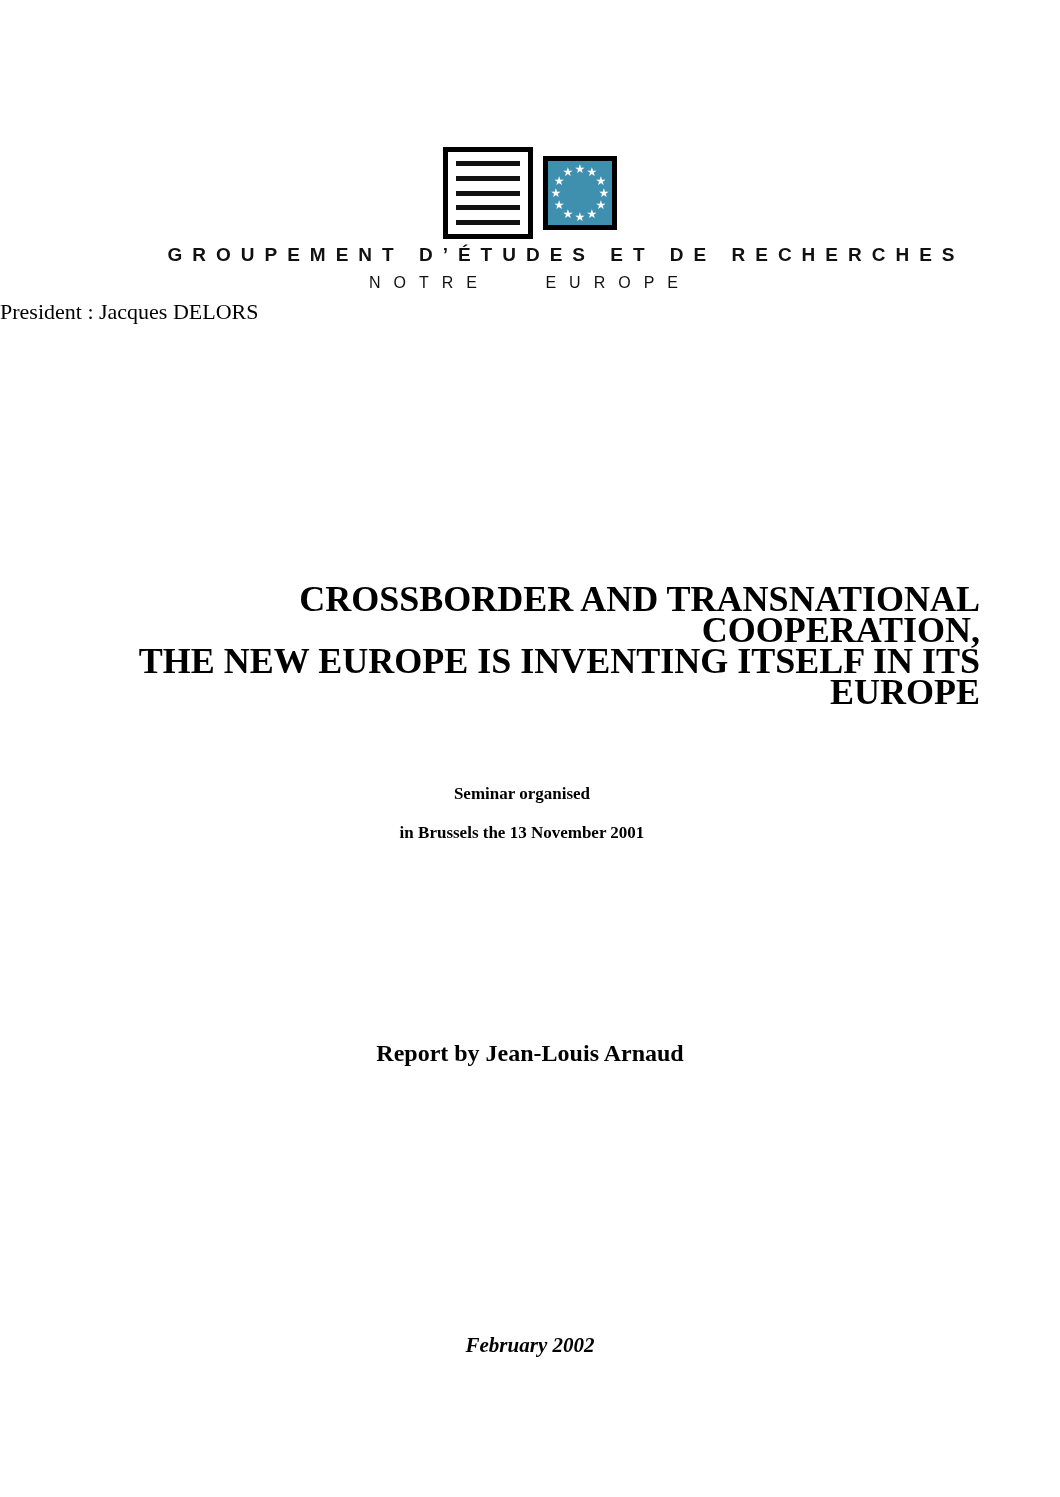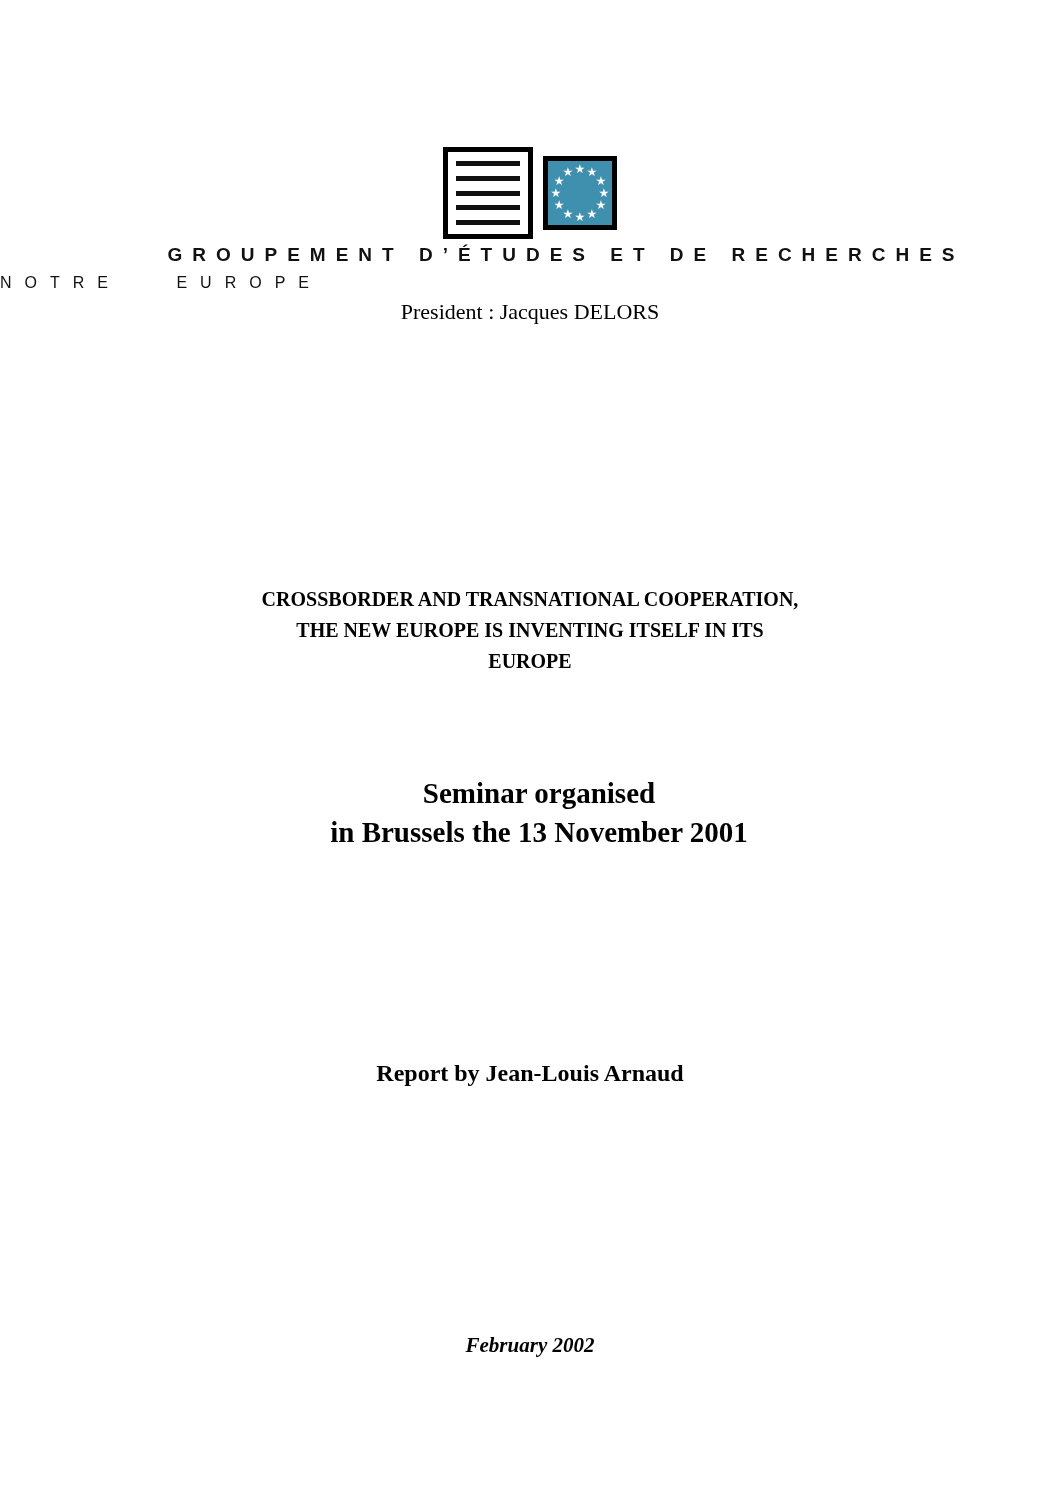--- a/index.html
+++ b/index.html
@@ -71,73 +71,72 @@
     letter-spacing: 10px;
     white-space: nowrap;
     color: #111111;
     padding-left: 36px;
   }
   .org-subname {
     position: absolute;
     top: 274px;
     left: 0;
     width: 100%;
-    text-align: left;
+    text-align: center;
     font-family: "Liberation Sans", sans-serif;
     font-weight: normal;
     font-size: 16px;
     letter-spacing: 13px;
     word-spacing: 38px;
     white-space: nowrap;
     color: #111111;
   }
   .president {
     position: absolute;
     top: 299px;
     left: 0;
     width: 100%;
-    text-align: center;
+    text-align: left;
     font-size: 22px;
     font-weight: normal;
   }
 
   
   .doc-title {
     position: absolute;
     top: 584px;
     left: 80px;
     width: 900px;
-    text-align: center;
+    text-align: right;
     font-weight: bold;
-    font-size: 20px;
+    font-size: 36px;
     line-height: 31px;
   }
 
   
   .seminar {
     position: absolute;
     top: 774px;
-    left: 89px;
+    left: 72px;
     width: 900px;
     text-align: center;
     font-weight: bold;
-    font-size: 29px;
+    font-size: 17px;
     line-height: 39px;
   }
 
   
   .report-byline {
     position: absolute;
     top: 1040px;
     left: 80px;
     width: 900px;
     text-align: center;
     font-weight: bold;
     font-size: 24px;
-    margin-top: 20px;
   }
 
   
   .date {
     position: absolute;
     top: 1333px;
     left: 80px;
     width: 900px;
     text-align: center;
     font-weight: bold;

